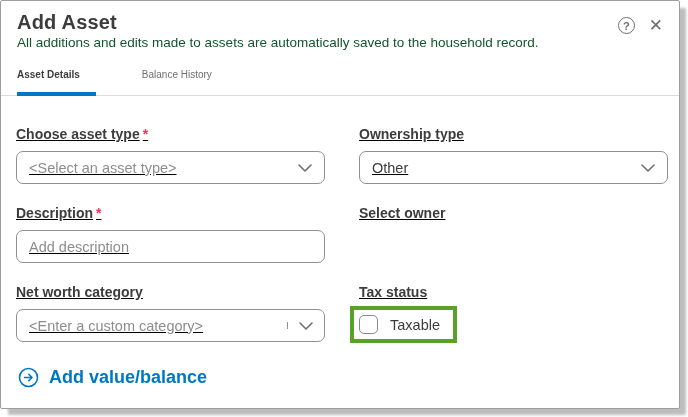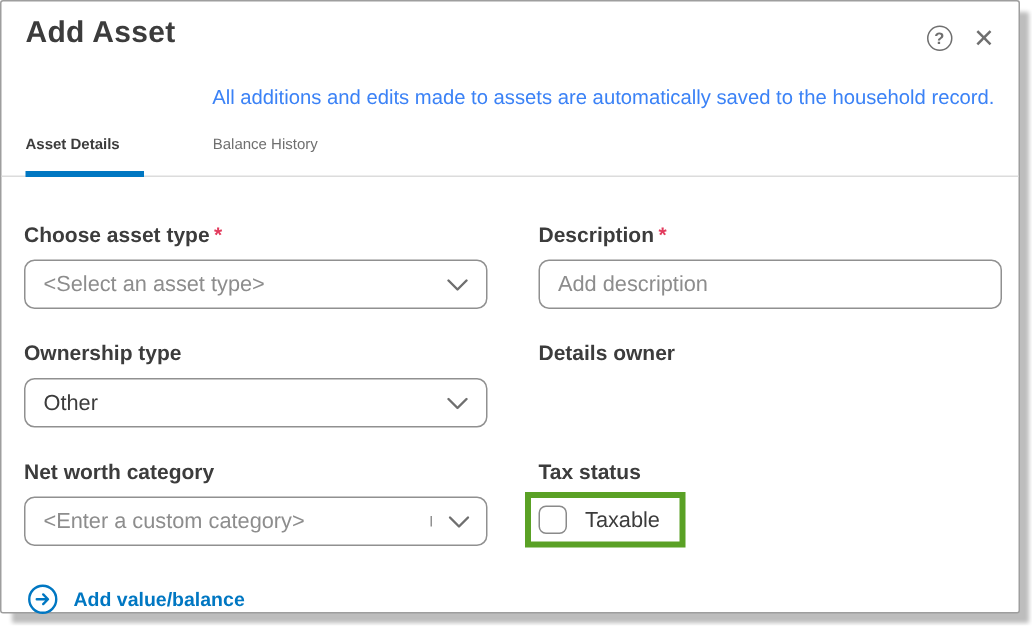--- a/index.html
+++ b/index.html
@@ -21,34 +21,34 @@
   .header { display: flex; align-items: flex-end; padding: 10px 16px 0 16px; }
   .title { font-size: 20px; font-weight: 700; color: #3c3c3c; letter-spacing: .2px; }
   .header-icons { margin-left: auto; display: flex; gap: 14px; align-items: center; padding-top: 4px; }
   .help-icon {
     width: 17px; height: 17px; border: 1.5px solid #6f6f6f; border-radius: 50%;
     display: flex; align-items: center; justify-content: center;
     font-size: 11px; font-weight: 700; color: #6f6f6f; cursor: pointer;
   }
   .close-icon { font-size: 17px; line-height: 17px; color: #6f6f6f; cursor: pointer; }
   
-  .subtitle { padding: 0 16px; margin-top: 23px; font-size: 13.5px; color: #3b82f6; text-align: right; }
+  .subtitle { padding: 0 16px; margin-top: 1px; font-size: 13.5px; color: #14532d; }
   
   .tabs { display: flex; padding: 0 16px; margin-top: 16px; border-bottom: 1px solid #dcdcdc; }
   .tab { font-size: 10px; line-height: 17px; padding-bottom: 9px; color: #6f6f6f; cursor: pointer; }
   .tab + .tab { margin-left: 46px; }
   .tab.active {
     color: #3c3c3c; font-weight: 700;
     border-bottom: 4px solid #0077c2;
     margin-bottom: -1px; padding-right: 16px;
   }
   
   .form {
     display: grid; grid-template-columns: 1fr 1fr;
-    column-gap: 34px; padding: 30px 11px 0 15px;
+    column-gap: 34px; padding: 30px 11px 0 15px; text-decoration: underline;
   }
   .group { margin-bottom: 21px; }
   .label { font-size: 14px; font-weight: 700; color: #3c3c3c; margin-bottom: 9px; }
   .req { color: #e23b5d; margin-left: 3px; font-weight: 700; }
   .control {
     height: 33px; border: 1px solid #909090; border-radius: 7px;
     display: flex; align-items: center; padding: 12px 12px;
     font-size: 14.5px; color: #3c3c3c; background: #fff; cursor: pointer;
     overflow: hidden;
   }
@@ -72,21 +72,21 @@
     padding: 5px 13px 5px 5px;
     margin-left: -9px; margin-top: -3px;
   }
   .checkbox {
     width: 19px; height: 19px; border: 1px solid #8a8a8a; border-radius: 5px;
     background: #fff; margin-right: 12px; cursor: pointer; flex: 0 0 auto;
   }
   .cb-label { font-size: 14.5px; color: #3c3c3c; }
   
   .footer { display: flex; align-items: center; margin: 3px 0 0 17px; cursor: pointer; }
-  .add-link { font-size: 13px; font-weight: 700; color: #0077c2; margin-left: 10px; }
+  .add-link { font-size: 18px; font-weight: 700; color: #0077c2; margin-left: 10px; }
 </style>
 </head>
 <body>
 
 <div class="dialog">
 
   <div class="header">
     <div class="title">Add Asset</div>
     <div class="header-icons">
       <div class="help-icon">?</div>
@@ -109,40 +109,40 @@
         <span class="ph">&lt;Select an asset type&gt;</span>
         <span class="chev">
           <svg width="14" height="8" viewBox="0 0 14 8">
               <path d="M1 1l6 6 6-6" fill="none" stroke="#6f6f6f" stroke-width="1.6" stroke-linecap="round" stroke-linejoin="round"></path>
             </svg>
         </span>
       </div>
     </div>
 
     <div class="group">
-      <div class="label"><span>Description</span><span class="req">*</span></div>
-      <div class="control">
-        <input class="text" type="text" placeholder="Add description" style="">
-      </div>
-    </div>
-
-    <div class="group">
       <div class="label">Ownership type</div>
       <div class="control">
         <span>Other</span>
         <span class="chev">
           <svg width="14" height="8" viewBox="0 0 14 8">
               <path d="M1 1l6 6 6-6" fill="none" stroke="#6f6f6f" stroke-width="1.6" stroke-linecap="round" stroke-linejoin="round"></path>
             </svg>
         </span>
       </div>
     </div>
 
     <div class="group">
-      <div class="label">Details owner</div>
+      <div class="label"><span>Description</span><span class="req">*</span></div>
+      <div class="control">
+        <input class="text" type="text" placeholder="Add description" style="">
+      </div>
+    </div>
+
+    <div class="group">
+      <div class="label">Select owner</div>
     </div>
 
     <div class="group">
       <div class="label">Net worth category</div>
       <div class="control combo">
         <input class="text" type="text" placeholder="&lt;Enter a custom category&gt;" style="">
         <span class="combo-btn">
           <span style="display:flex;">
             <svg width="14" height="8" viewBox="0 0 14 8">
                 <path d="M1 1l6 6 6-6" fill="none" stroke="#6f6f6f" stroke-width="1.6" stroke-linecap="round" stroke-linejoin="round"></path>

